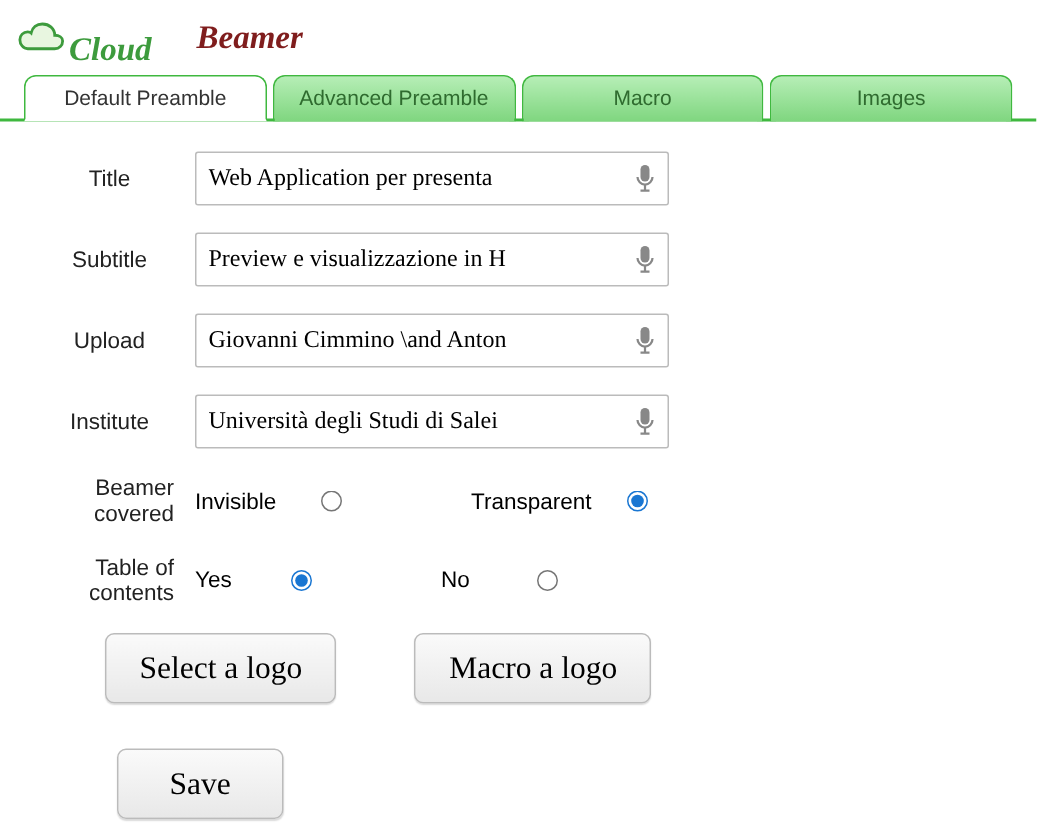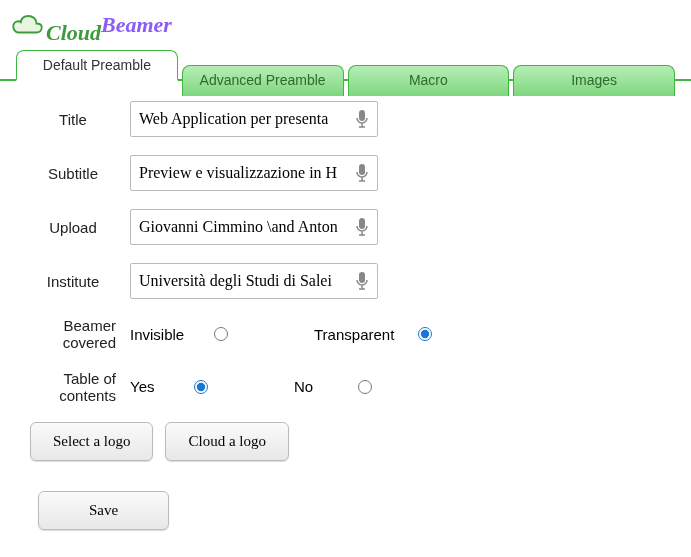--- a/index.html
+++ b/index.html
@@ -1,39 +1,39 @@
 <!DOCTYPE html>
 <html><head>
 <meta charset="utf-8">
 <style>
 * { box-sizing: border-box; margin: 0; padding: 0; }
 body { font-family: "Comic Sans MS", cursive, sans-serif; background: #fff; width: 691px; height: 557px; overflow: hidden; }
 .logo-bar { display: flex; align-items: center; padding: 4px 8px 2px; }
 .cloud-icon { width: 36px; height: 24px; margin-right: 2px; }
 .logo-text1 { font-family: "Comic Sans MS", cursive; font-size: 22px; font-weight: bold; color: #3d9b3d; font-style: italic; margin-top: 16px; }
-.logo-text2 { font-family: "Comic Sans MS", cursive; font-size: 22px; font-weight: bold; color: #8b5cf6; font-style: italic; }
+.logo-text2 { font-family: "Comic Sans MS", cursive; font-size: 22px; font-weight: bold; color: #7f1d1d; font-style: italic; margin-left: 30px; }
 .tabs { display: flex; border-bottom: 2px solid #3fb83f; padding: 0 16px; gap: 4px; }
-.tab { flex: 1; text-align: center; padding: 6px 10px; border: 1px solid #3fb83f; border-bottom: none; border-radius: 8px 8px 0 0; background: linear-gradient(#b6eeb6, #7fd67f); color: #2f6b2f; font-size: 14px; cursor: pointer; position: relative; top: 17px; }
+.tab { flex: 1; text-align: center; padding: 6px 10px; border: 1px solid #3fb83f; border-bottom: none; border-radius: 8px 8px 0 0; background: linear-gradient(#b6eeb6, #7fd67f); color: #2f6b2f; font-size: 14px; cursor: pointer; position: relative; top: 2px; }
 .tab.active { background: #fff; color: #333; border-bottom: 2px solid #fff; top: 2px; font-size: 14px; }
 .form-area { padding: 20px 30px 10px 30px; }
 .row { display: flex; align-items: center; margin-bottom: 18px; }
 .lbl { width: 100px; text-align: center; padding-right: 14px; font-size: 15px; color: #222; }
 .input-wrap { position: relative; }
-.txt { width: 248px; height: 36px; border: 1px solid #bbb; padding: 4px 34px 4px 8px; font-family: "Comic Sans MS", cursive; font-size: 16px; border-radius: 2px; }
+.txt { width: 316px; height: 36px; border: 1px solid #bbb; padding: 4px 34px 4px 8px; font-family: "Comic Sans MS", cursive; font-size: 16px; border-radius: 2px; }
 .mic { position: absolute; right: 8px; top: 50%; transform: translateY(-50%); width: 16px; height: 20px; }
 .radio-group { display: flex; align-items: center; gap: 28px; flex: 1; }
 .radio-opt { display: flex; align-items: center; gap: 24px; font-size: 15px; }
 .radio-opt label { min-width: 60px; }
 .radio-opt input[type=radio] { width: 14px; height: 14px; accent-color: #1976d2; }
 .lbl-multi { width: 100px; text-align: right; padding-right: 14px; font-size: 15px; color: #222; line-height: 1.15; }
-.btn { background: linear-gradient(#fafafa, #e8e8e8); border: 1px solid #bbb; border-radius: 6px; padding: 10px 22px; font-family: "Comic Sans MS", cursive; font-size: 15px; cursor: pointer; box-shadow: 0 1px 1px rgba(0,0,0,0.15); }
+.btn { background: linear-gradient(#fafafa, #e8e8e8); border: 1px solid #bbb; border-radius: 6px; padding: 10px 22px; font-family: "Comic Sans MS", cursive; font-size: 21px; cursor: pointer; box-shadow: 0 1px 1px rgba(0,0,0,0.15); margin-left: 40px; }
 .btn-row { display: flex; align-items: center; gap: 12px; margin-bottom: 18px; }
 .btn-row .lbl { width: 80px; text-align: right; padding-right: 14px; font-size: 17px; }
 .save-row { padding: 12px 8px; }
-.save-btn { padding: 10px 50px; }
+.save-btn { padding: 10px 34px; }
 </style>
 </head>
 <body>
 
 <div class="logo-bar">
   <svg class="cloud-icon" viewBox="0 0 48 32">
     <path d="M38 14c0-6-5-10-11-10-5 0-9 3-10 8-1-1-2-1-3-1-4 0-7 3-7 7s3 8 7 8h24c4 0 7-3 7-7 0-3-3-5-7-5z" fill="#e8f6e0" stroke="#3d9b3d" stroke-width="2.5"></path>
   </svg>
   <span class="logo-text1">Cloud</span>
   <span class="logo-text2">Beamer</span>
@@ -117,20 +117,20 @@
       <div style="width:30px"></div>
       <div class="radio-opt">
         <label style="min-width:40px">No</label>
         <input type="radio" name="toc" style="">
       </div>
     </div>
   </div>
 
   <div class="btn-row">
     <button class="btn">Select a logo</button>
-    <button class="btn">Cloud a logo</button>
+    <button class="btn">Macro a logo</button>
   </div>
 
   <div class="save-row">
     <button class="btn save-btn">Save</button>
   </div>
 
 </div>
 
 </body></html>

